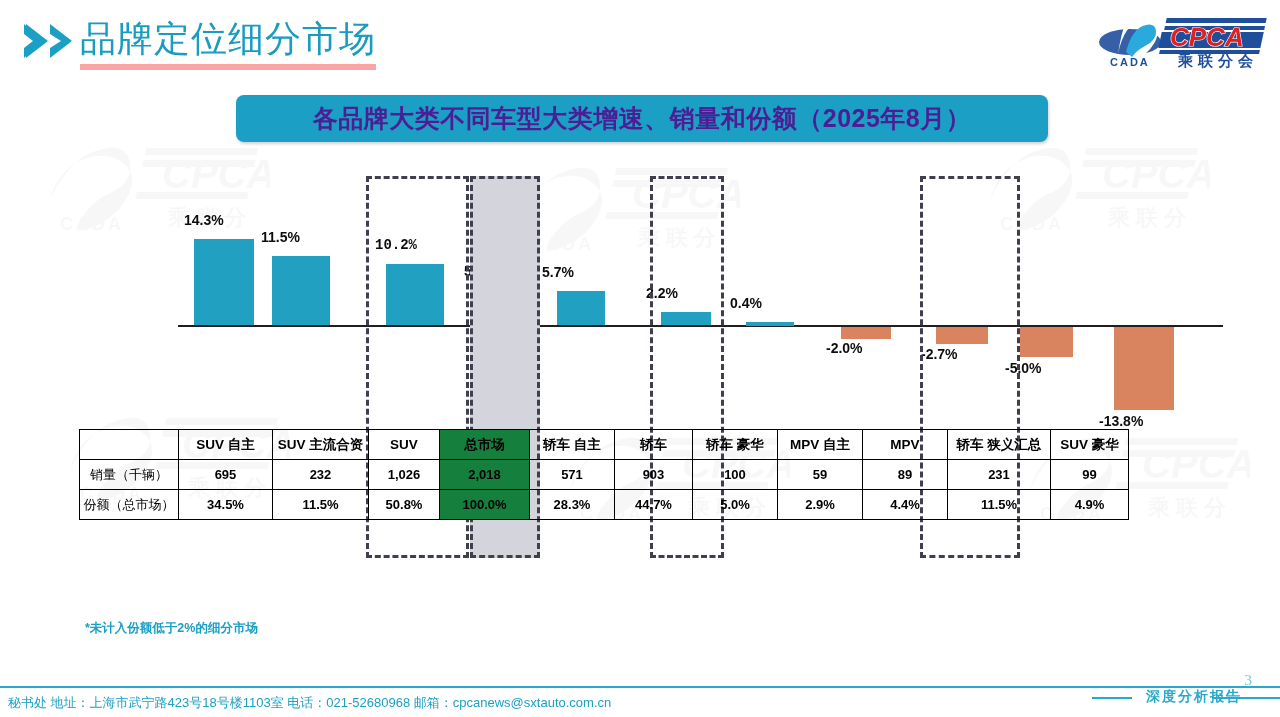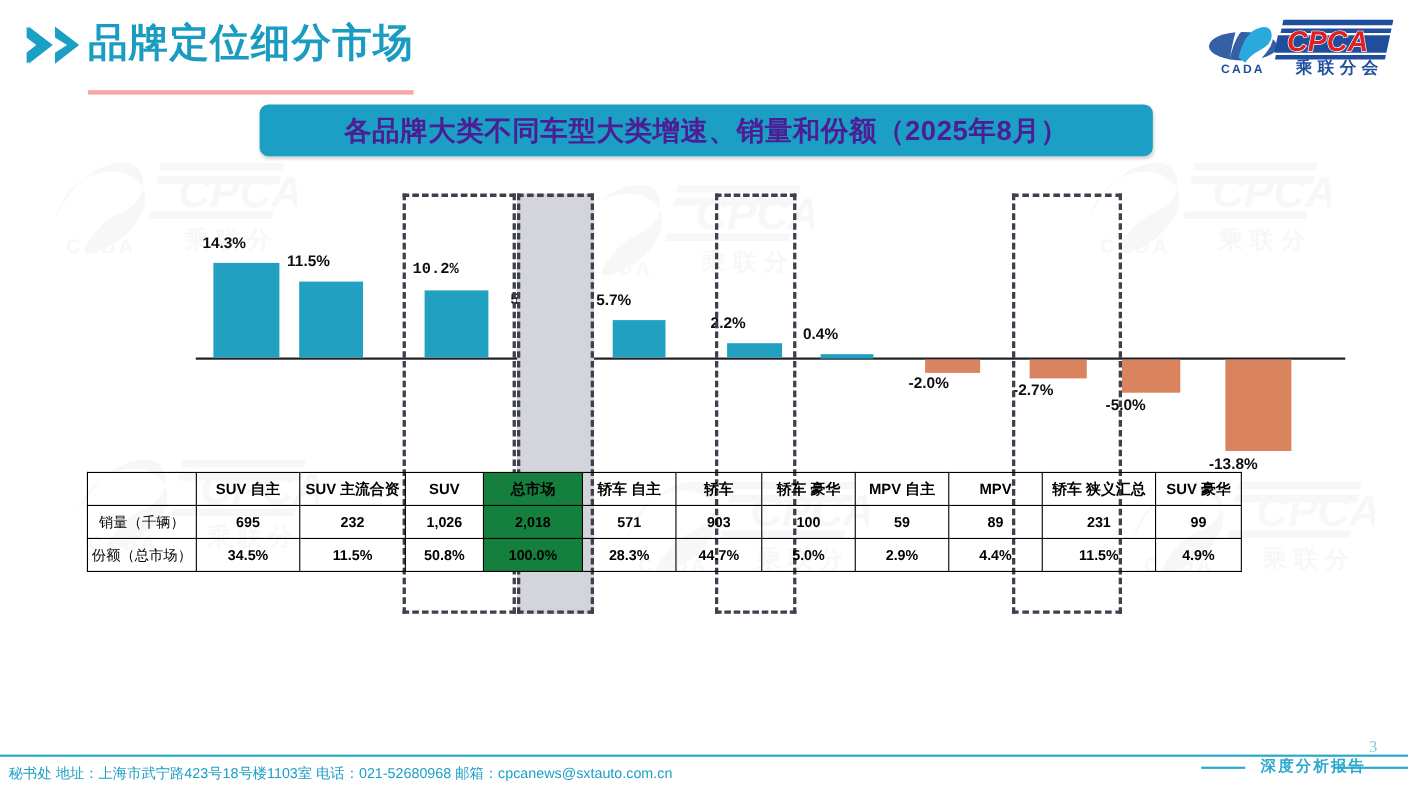--- a/index.html
+++ b/index.html
@@ -13,23 +13,23 @@
 
   
   .wm-layer{position:absolute;inset:0;pointer-events:none;z-index:0;}
   .wm{position:absolute;opacity:.5;}
   .wm svg{display:block;}
 
   
   .hdr-arrows{position:absolute;left:24px;top:22px;z-index:3;}
   .page-title{
     position:absolute;left:80px;top:16px;z-index:3;
-    font-size:36px;font-weight:bold;color:#199cc0;
+    font-size:36px;font-weight:normal;color:#199cc0;
     letter-spacing:1px;
-    border-bottom:4px solid #fca5a5;padding-bottom:20px;
+    border-bottom:6px solid #fca5a5;padding-bottom:2px;
     line-height:46px;
   }
   .logo{position:absolute;right:8px;top:12px;z-index:3;width:176px;height:58px;}
 
   
   .banner{
     position:absolute;left:236px;top:95px;width:812px;height:47px;z-index:3;
     background:#1b9fc4;border-radius:8px;
     display:flex;align-items:center;justify-content:center;
     box-shadow:1px 2px 3px rgba(0,0,0,.18);
@@ -321,20 +321,21 @@
       <td>5.0%</td>
       <td>2.9%</td>
       <td>4.4%</td>
       <td>11.5%</td>
       <td>4.9%</td>
     </tr>
   </tbody>
     </table>
 
   <div class="notes">
+    <div>*未计入份额低于2%的细分市场</div>
   </div>
 
   <div class="foot-rule"></div>
   <div class="foot-text">秘书处  地址：上海市武宁路423号18号楼1103室 电话：021-52680968   邮箱：cpcanews@sxtauto.com.cn</div>
   <div class="foot-line-l"></div>
   <div class="foot-brand">深度分析报告</div>
   <div class="foot-line-r"></div>
   <div class="pagenum">3</div>
 
 </div>

